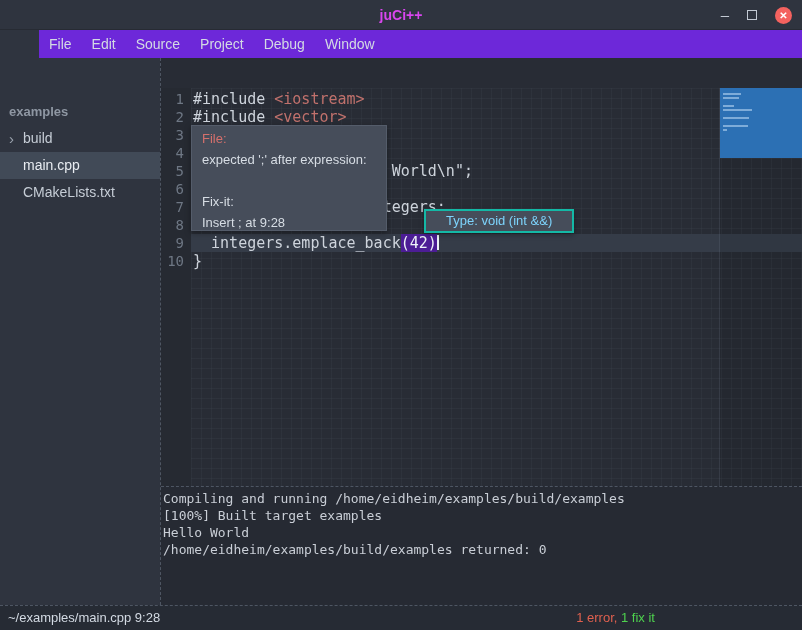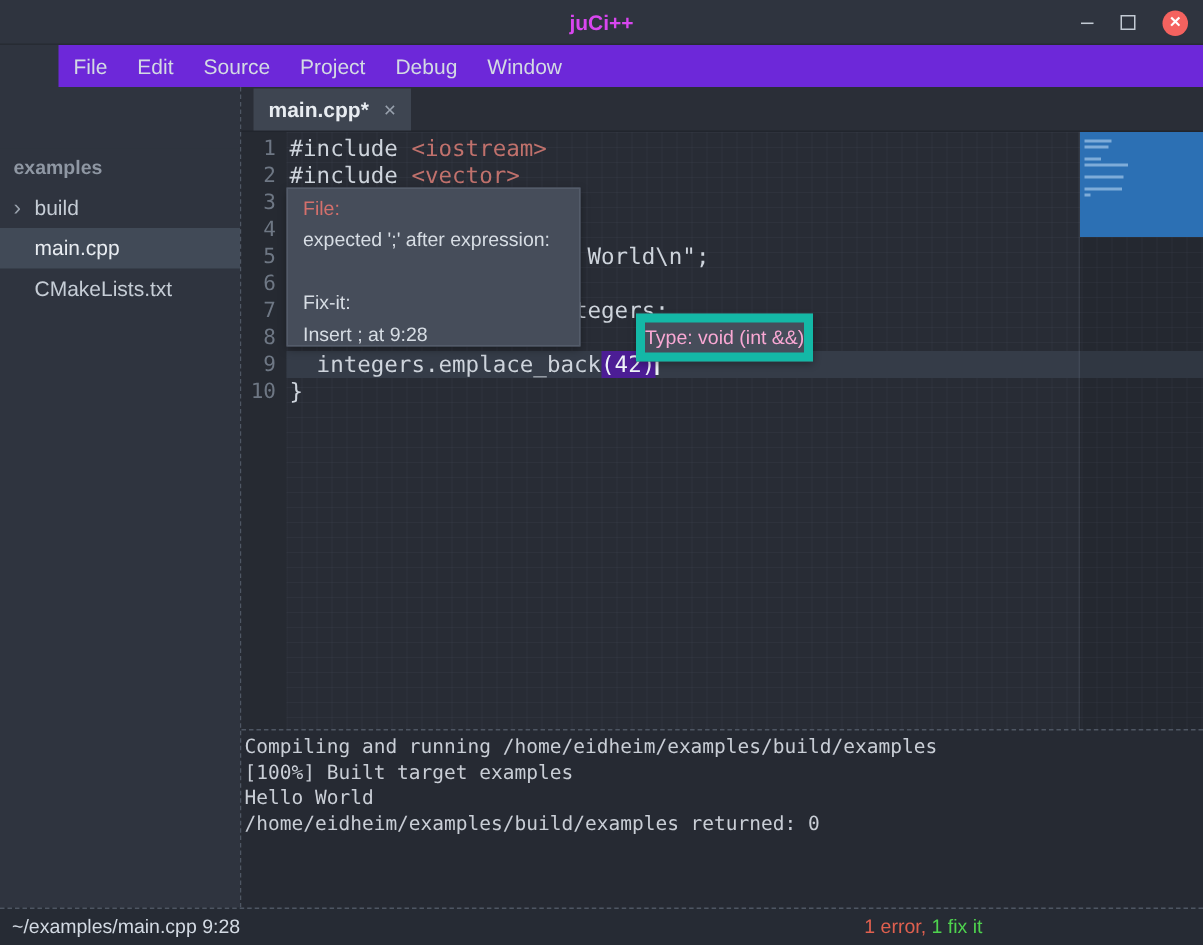--- a/index.html
+++ b/index.html
@@ -55,22 +55,22 @@
 
   .minimap { position:absolute; top:0; right:0; width:82px; height:70px; background:#2c70b4; padding-top:3px; }
   .mm-line { height:2px; margin:2px 0 0 3px; background:rgba(195,222,248,0.55); }
 
   .error-tooltip { position:absolute; left:30px; top:37px; width:196px; height:106px; z-index:6;
             background:#464d5a; border:1px solid #545c6a; box-shadow:0 2px 6px rgba(0,0,0,0.35);
             font:13px/21px "Liberation Sans", sans-serif; padding:2px 10px; color:#d7dde4; }
   .error-title { color:#d4706c; }
   .tt-blank { height:21px; }
   .type-tooltip { position:absolute; left:263px; top:121px; z-index:6;
-            background:#464d5a; border:6px solid #14b8a6; box-shadow:0 2px 5px rgba(0,0,0,0.3);
-            font:13px/18px "Liberation Sans", sans-serif; padding:1px 0; color:#f9a8d4; white-space:nowrap; }
+            background:#464d5a; border:2px solid #14b8a6; box-shadow:0 2px 5px rgba(0,0,0,0.3);
+            font:13px/18px "Liberation Sans", sans-serif; padding:1px 20px; color:#7dd3fc; white-space:nowrap; }
 
   
   .terminal { position:absolute; top:428px; left:0; right:0; bottom:0; background:#262a33; border-top:1px dashed #4e5663;
             font:13px/17px "DejaVu Sans Mono", monospace; color:#c9ced6; padding:3px 0 0 2px; }
   .term-line { white-space:pre; }
 
   
   .statusbar { position:absolute; bottom:0; left:0; right:0; height:25px; background:#262b34; border-top:1px dashed #4e5663; font-size:13px; }
   .status-left { position:absolute; left:8px; top:0; line-height:24px; color:#d3dae3; }
   .status-right { position:absolute; right:147px; top:0; line-height:24px; }
@@ -107,26 +107,20 @@
   <div class="tree-item selected">
     <span>main.cpp</span>
   </div>
   <div class="tree-item">
     <span>CMakeLists.txt</span>
   </div>
 </div>
 
 <div class="right-pane">
 
-  <div class="tabbar">
-    <div class="tab">
-      <span>main.cpp*</span>
-      <span class="tab-close">×</span>
-    </div>
-  </div>
 
   <div class="editor">
     <div class="gutter">
       <div>1</div>
       <div>2</div>
       <div>3</div>
       <div>4</div>
       <div>5</div>
       <div>6</div>
       <div>7</div>

